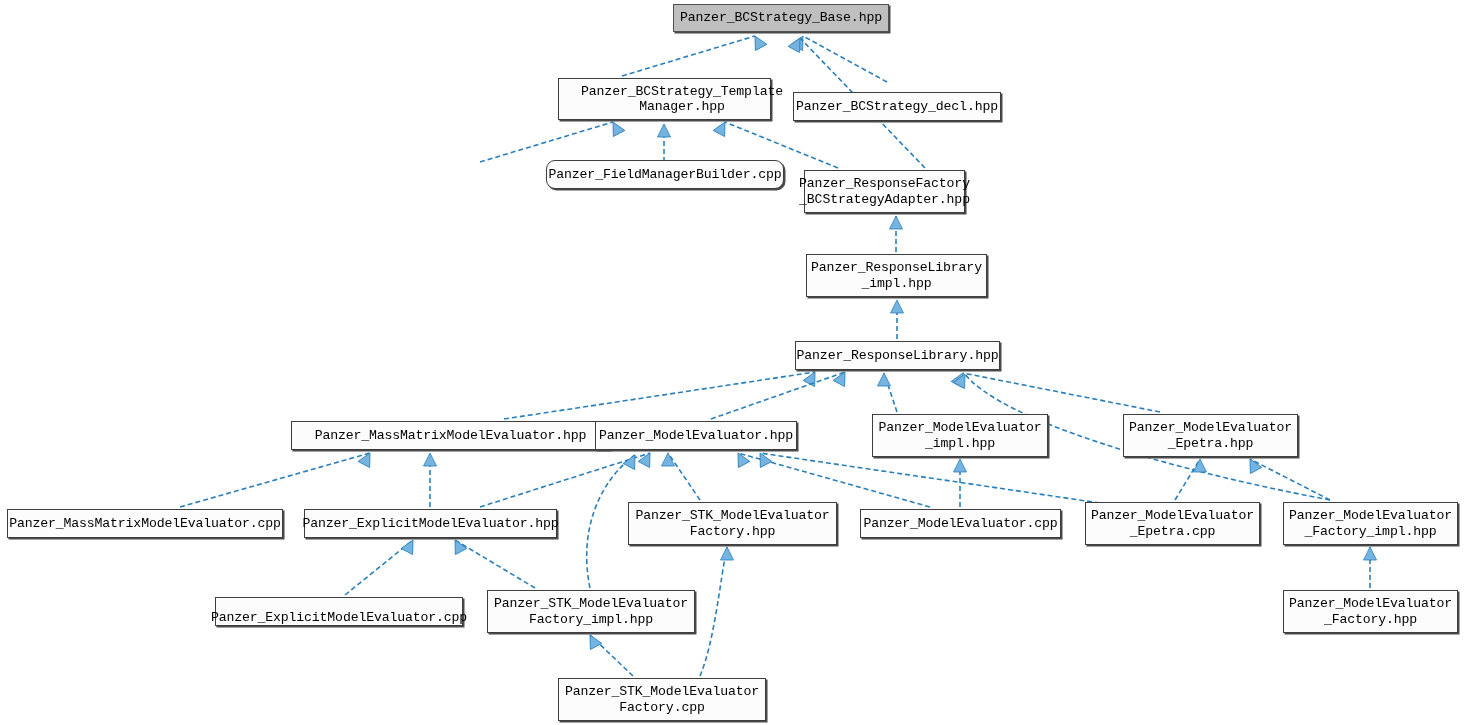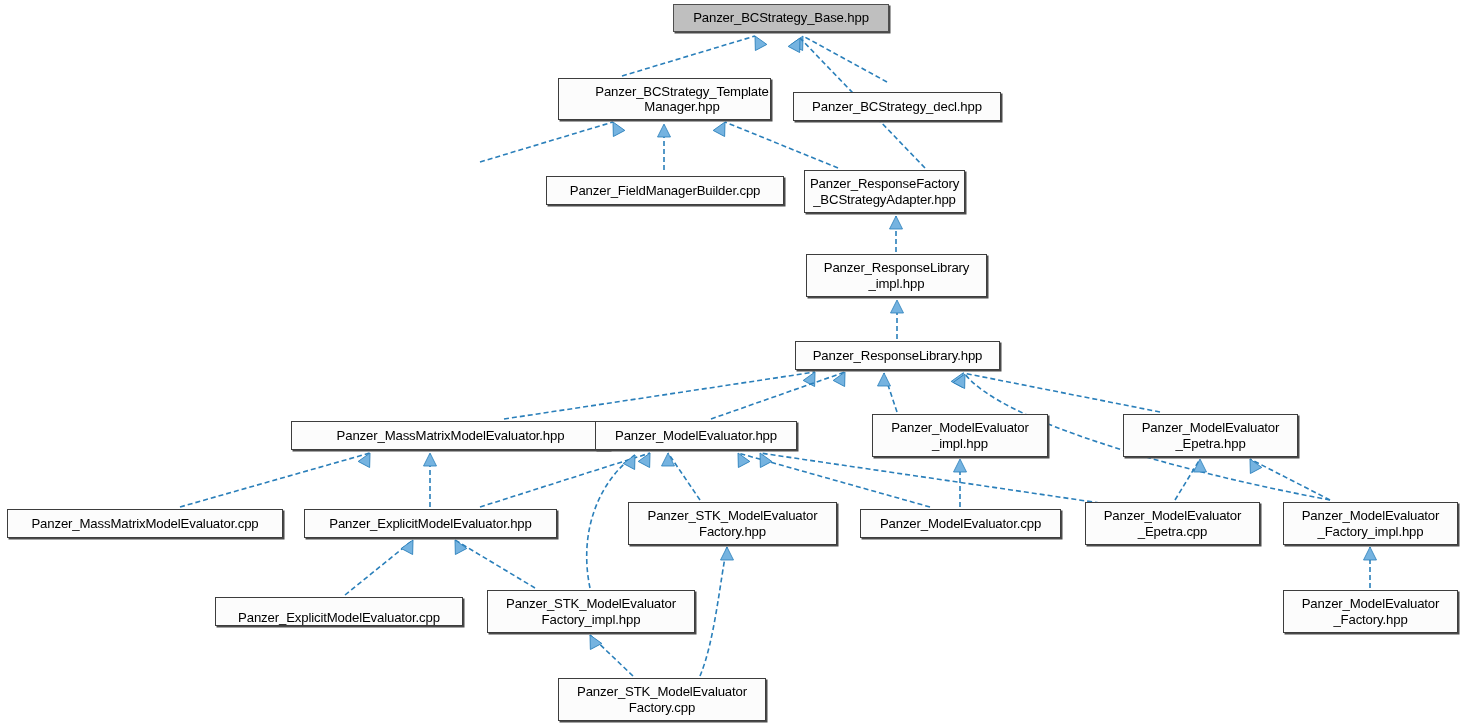--- a/index.html
+++ b/index.html
@@ -6,21 +6,21 @@
   html, body {
     margin: 0;
     padding: 0;
     background: #ffffff;
   }
   #graph-canvas {
     position: relative;
     width: 1464px;
     height: 725px;
     background: #ffffff;
-    font-family: Liberation Sans, sans-serif;
+    font-family: Liberation Mono, monospace;
     overflow: hidden;
   }
   #edge-layer {
     position: absolute;
     left: 0;
     top: 0;
     width: 1464px;
     height: 725px;
   }
   .graph-node {
@@ -110,21 +110,21 @@
       <polygon points="0,0 -6.5,13 6.5,13" fill="#75b3e0" stroke="#2a7fba" stroke-width="0.8" transform="translate(1370,547) rotate(0)"></polygon>
       <path d="M 633,676 L 590,635" fill="none" stroke="#2a7fba" stroke-width="1.6" stroke-dasharray="5,3"></path>
       <polygon points="0,0 -6.5,13 6.5,13" fill="#75b3e0" stroke="#2a7fba" stroke-width="0.8" transform="translate(590,635) rotate(-28)"></polygon>
       <path d="M 700,676 C 715,640 720,580 727,547" fill="none" stroke="#2a7fba" stroke-width="1.6" stroke-dasharray="5,3"></path>
       <polygon points="0,0 -6.5,13 6.5,13" fill="#75b3e0" stroke="#2a7fba" stroke-width="0.8" transform="translate(727,547) rotate(0)"></polygon>
     </svg>
 <div class="graph-node root-node" title="Panzer_BCStrategy_Base.hpp" style="left: 673px; top: 4px; width: 216px; height: 28px;"><span class="node-label">Panzer_BCStrategy_Base.hpp</span></div>
     <div class="graph-node" title="Panzer_BCStrategy_TemplateManager.hpp" style="left: 558px; top: 78px; width: 213px; height: 42px; padding-left: 35px;"><span class="node-label">Panzer_BCStrategy_Template
 Manager.hpp</span></div>
     <div class="graph-node" title="Panzer_BCStrategy_decl.hpp" style="left: 793px; top: 92px; width: 208px; height: 29px;"><span class="node-label">Panzer_BCStrategy_decl.hpp</span></div>
-    <div class="graph-node" title="Panzer_FieldManagerBuilder.cpp" style="left: 546px; top: 176px; width: 238px; height: 29px;"><span class="node-label">Panzer_FieldManagerBuilder.cpp</span></div>
+    <div class="graph-node" title="Panzer_FieldManagerBuilder.cpp" style="left: 546px; top: 160px; width: 238px; height: 29px; border-radius: 9px;"><span class="node-label">Panzer_FieldManagerBuilder.cpp</span></div>
     <div class="graph-node" title="Panzer_ResponseFactory_BCStrategyAdapter.hpp" style="left: 804px; top: 170px; width: 161px; height: 43px;"><span class="node-label">Panzer_ResponseFactory
 _BCStrategyAdapter.hpp</span></div>
     <div class="graph-node" title="Panzer_ResponseLibrary_impl.hpp" style="left: 806px; top: 254px; width: 181px; height: 43px;"><span class="node-label">Panzer_ResponseLibrary
 _impl.hpp</span></div>
     <div class="graph-node" title="Panzer_ResponseLibrary.hpp" style="left: 795px; top: 341px; width: 205px; height: 29px;"><span class="node-label">Panzer_ResponseLibrary.hpp</span></div>
     <div class="graph-node" title="Panzer_MassMatrixModelEvaluator.hpp" style="left: 291px; top: 421px; width: 319px; height: 29px;"><span class="node-label">Panzer_MassMatrixModelEvaluator.hpp</span></div>
     <div class="graph-node" title="Panzer_ModelEvaluator.hpp" style="left: 595px; top: 421px; width: 202px; height: 29px; align-items: center;"><span class="node-label">Panzer_ModelEvaluator.hpp</span></div>
     <div class="graph-node" title="Panzer_ModelEvaluator_impl.hpp" style="left: 872px; top: 414px; width: 176px; height: 43px;"><span class="node-label">Panzer_ModelEvaluator
 _impl.hpp</span></div>
     <div class="graph-node" title="Panzer_ModelEvaluator_Epetra.hpp" style="left: 1123px; top: 414px; width: 175px; height: 43px;"><span class="node-label">Panzer_ModelEvaluator

